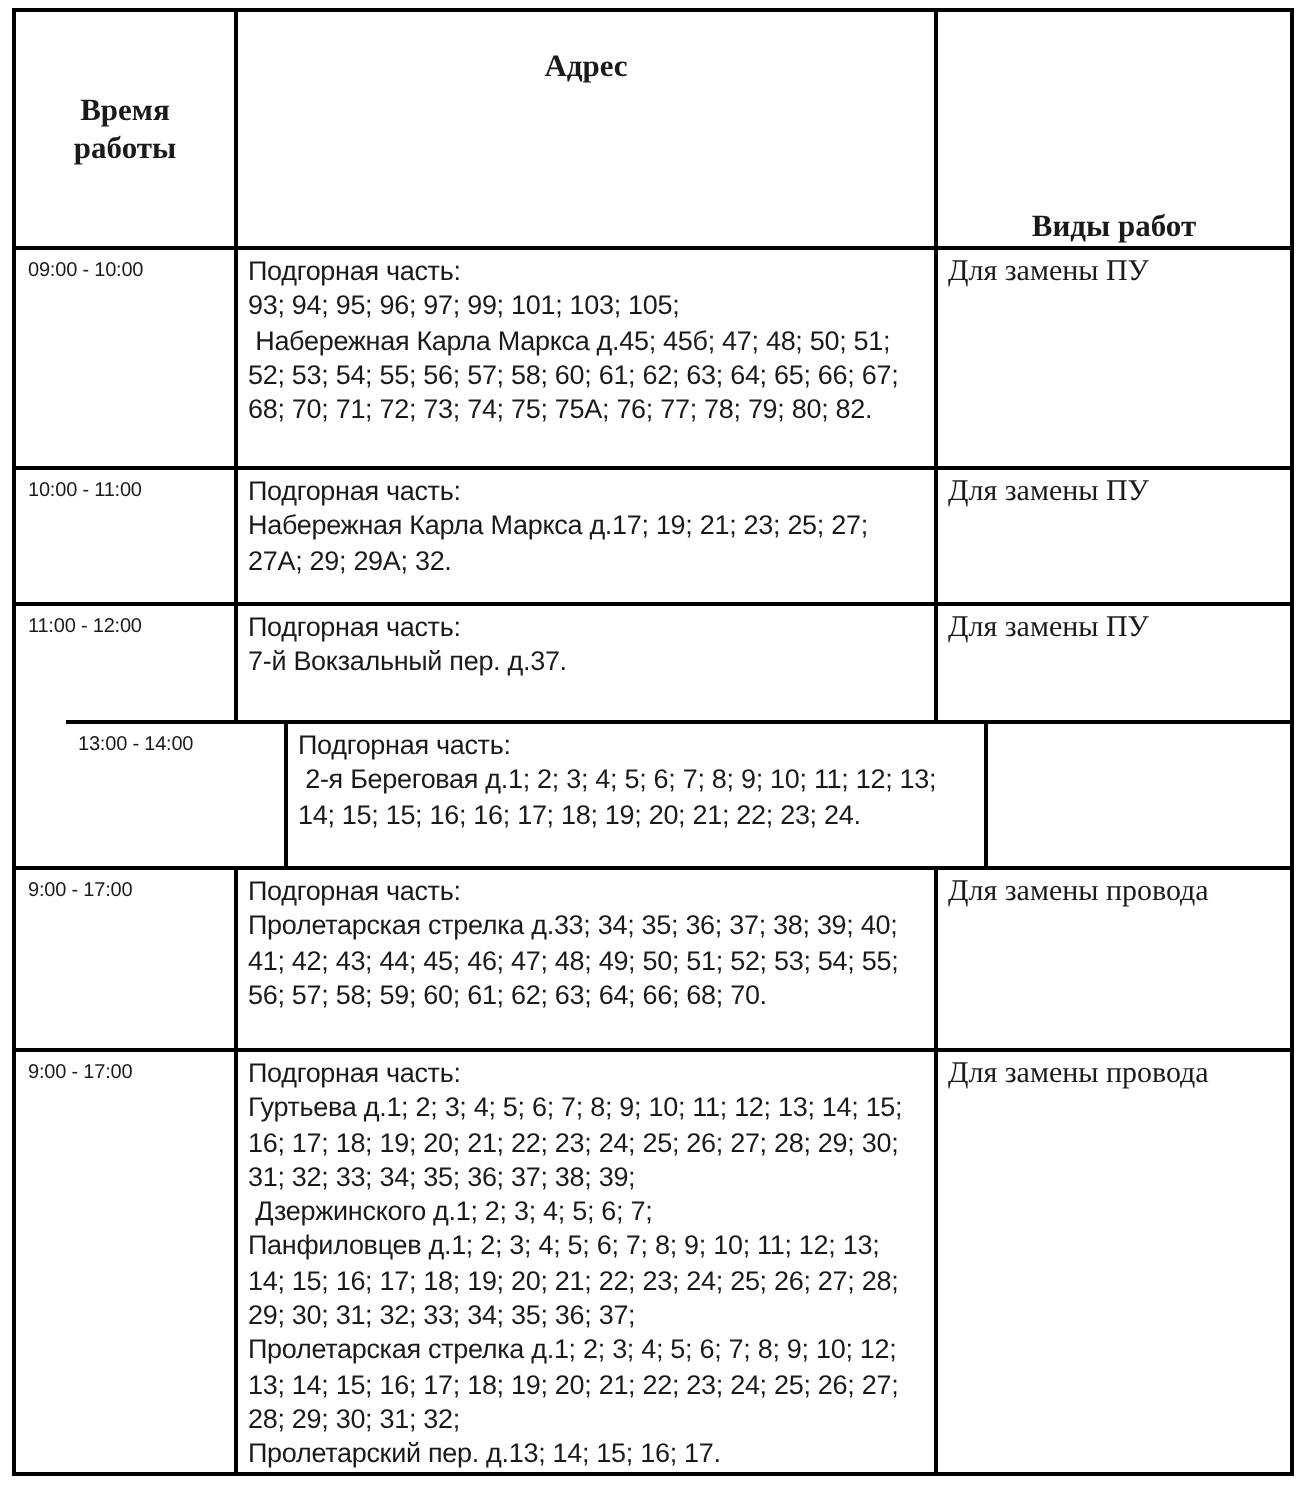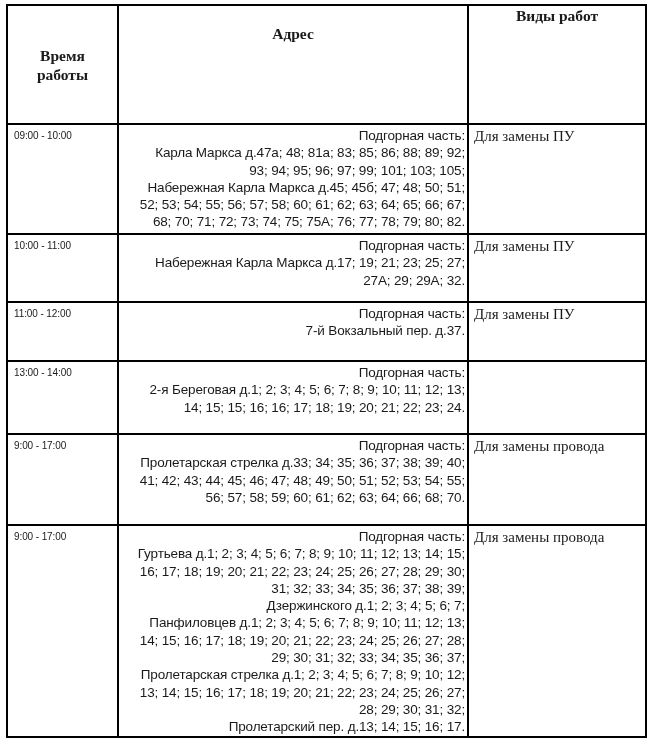--- a/index.html
+++ b/index.html
@@ -44,48 +44,47 @@
   }
   .th-time {
     display: flex;
     align-items: center;
     justify-content: center;
     padding: 0 16px;
   }
   .th-addr { padding-top: 18px; }
   .th-works {
     display: flex;
-    align-items: flex-start;
+    align-items: flex-end;
     justify-content: center;
     padding: 0 4px;
   }
   
   .tbody .row { border-top: 2px solid #000; }
   .tbody .row:nth-child(1) { height: 108px; }
   .tbody .row:nth-child(2) { height: 66px; }
   .tbody .row:nth-child(3) { height: 57px; }
-  .tbody .row:nth-child(4) { height: 71px; }
+  .tbody .row:nth-child(4) { height: 71px; margin-left: 25px; }
   .tbody .row:nth-child(5) { height: 89px; }
   .tbody .row:nth-child(6) { height: 210px; }
   .cell.time {
     font-size: 10px;
     line-height: 17.3px;
     padding: 2px 3px 0 6px;
     white-space: pre;
     letter-spacing: -0.1px;
   }
   .cell.addr {
     font-size: 13.5px;
     line-height: 17.3px;
     padding: 2px 2px 0 5px;
     letter-spacing: -0.15px;
   }
   .cell.addr .line {
     white-space: pre;
-    text-align: right;
   }
   .cell.works {
     font-family: "Liberation Serif", serif;
     font-size: 15px;
     line-height: 18px;
     padding: 2px 3px 0 5px;
     white-space: pre;
   }
 </style>
 </head>
@@ -103,21 +102,20 @@
       <div class="cell th-works">
         <span>Виды работ</span>
       </div>
     </div>
   </div>
   <div class="tbody">
       <div class="row">
         <div class="cell time">09:00 - 10:00</div>
         <div class="cell addr">
           <div class="line">Подгорная часть:</div>
-          <div class="line">Карла Маркса д.47а; 48; 81а; 83; 85; 86; 88; 89; 92;</div>
           <div class="line">93; 94; 95; 96; 97; 99; 101; 103; 105;</div>
           <div class="line"> Набережная Карла Маркса д.45; 45б; 47; 48; 50; 51;</div>
           <div class="line">52; 53; 54; 55; 56; 57; 58; 60; 61; 62; 63; 64; 65; 66; 67;</div>
           <div class="line">68; 70; 71; 72; 73; 74; 75; 75А; 76; 77; 78; 79; 80; 82.</div>
         </div>
         <div class="cell works">Для замены ПУ</div>
       </div>
       <div class="row">
         <div class="cell time">10:00 - 11:00</div>
         <div class="cell addr">

